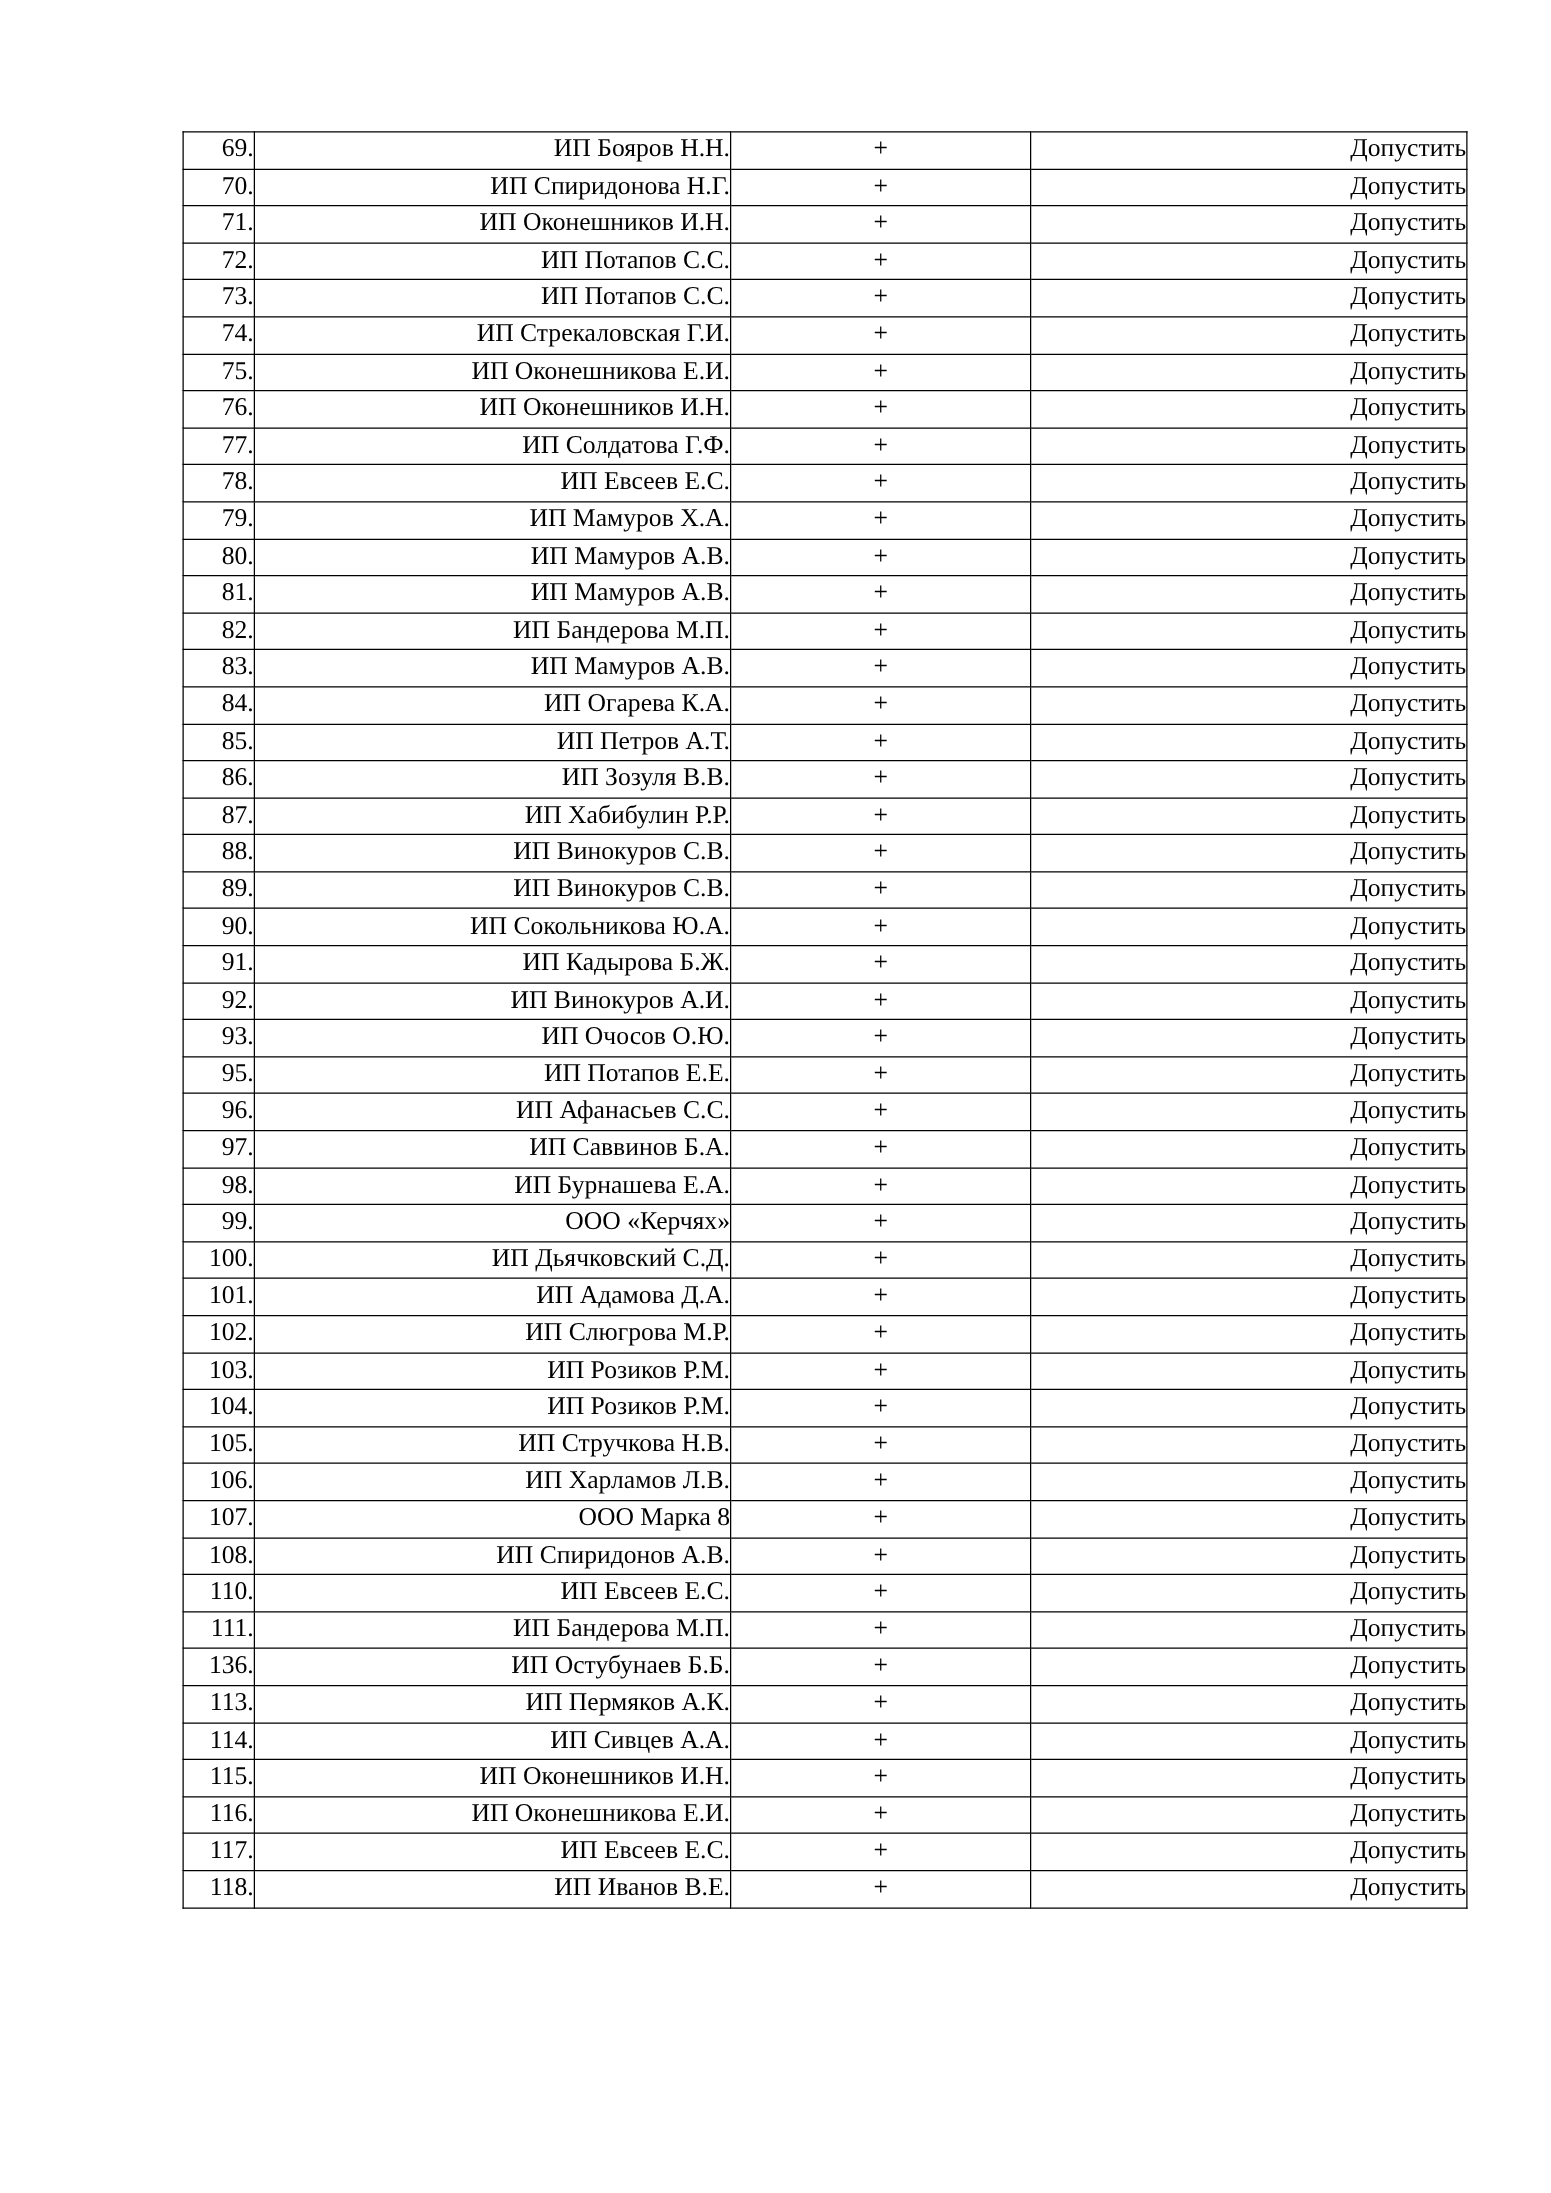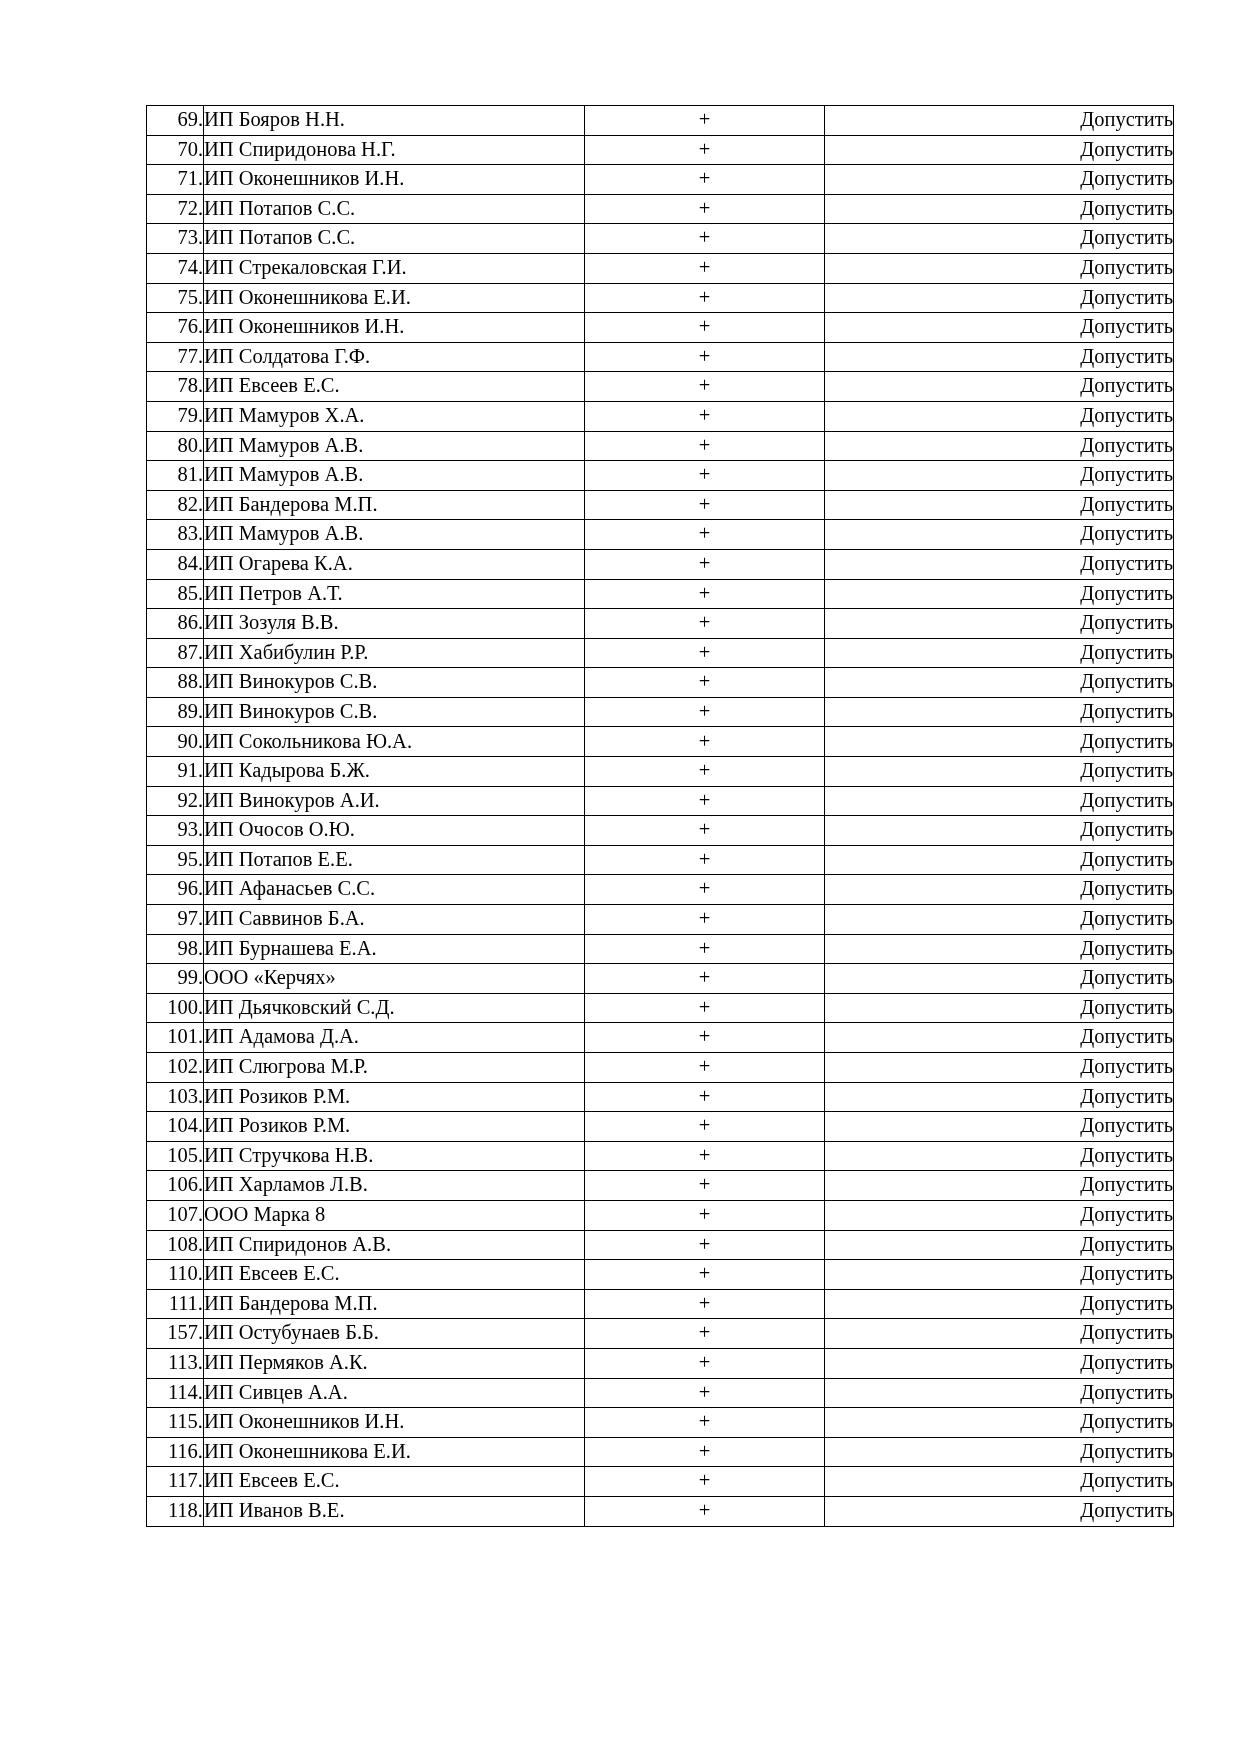--- a/index.html
+++ b/index.html
@@ -49,21 +49,21 @@
     padding: 0px 0px 2px 0px;
     vertical-align: middle;
     white-space: nowrap;
     overflow: hidden;
   }
   td.cell-num {
     text-align: right;
     padding-right: 9px;
   }
   td.cell-name {
-    text-align: left;
+    text-align: right;
     padding-left: 10px;
   }
   td.cell-mark {
     text-align: center;
   }
   td.cell-action {
     text-align: right;
   }
 </style>
 </head>
@@ -319,21 +319,21 @@
             <td class="cell-mark">+</td>
             <td class="cell-action">Допустить</td>
           </tr>
           <tr>
             <td class="cell-num">111.</td>
             <td class="cell-name">ИП Бандерова М.П.</td>
             <td class="cell-mark">+</td>
             <td class="cell-action">Допустить</td>
           </tr>
           <tr>
-            <td class="cell-num">157.</td>
+            <td class="cell-num">136.</td>
             <td class="cell-name">ИП Остубунаев Б.Б.</td>
             <td class="cell-mark">+</td>
             <td class="cell-action">Допустить</td>
           </tr>
           <tr>
             <td class="cell-num">113.</td>
             <td class="cell-name">ИП Пермяков А.К.</td>
             <td class="cell-mark">+</td>
             <td class="cell-action">Допустить</td>
           </tr>

